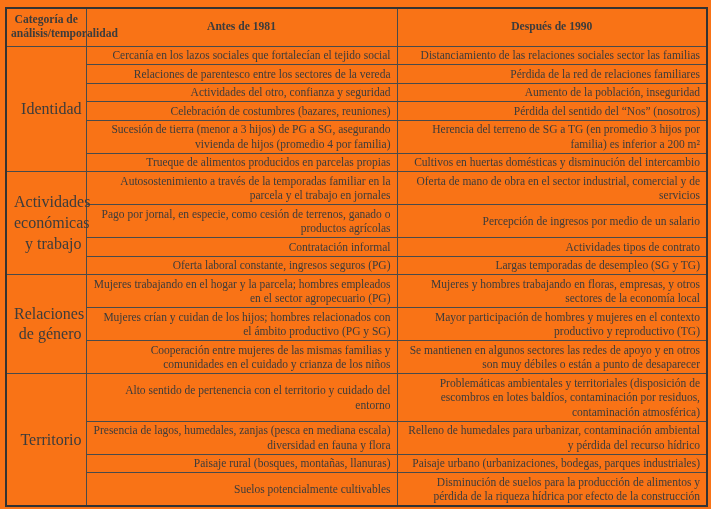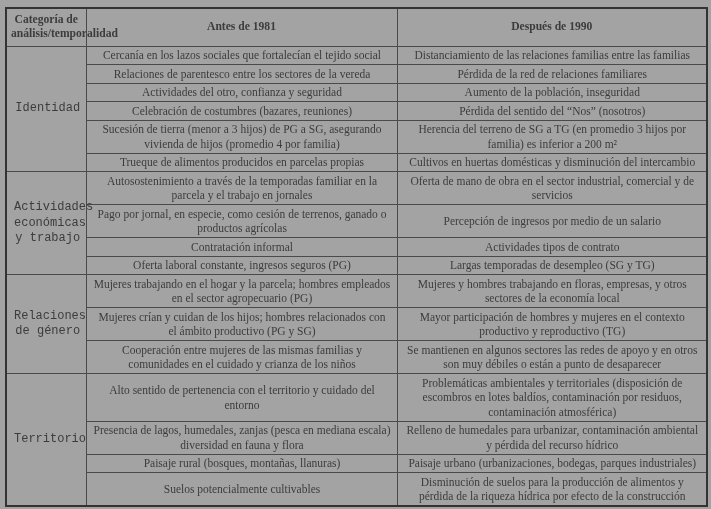--- a/index.html
+++ b/index.html
@@ -7,21 +7,21 @@
     padding: 0;
     background: #ffffff;
     width: 711px;
     height: 509px;
     overflow: hidden;
   }
   .page {
     position: relative;
     width: 711px;
     height: 509px;
-    background: #a3a3a3;
+    background: #f97316;
     font-family: "Liberation Serif", "DejaVu Serif", serif;
     color: #3c3c3c;
   }
   table.comparison {
     position: absolute;
     left: 5px;
     top: 7px;
     width: 701px;
     border-collapse: collapse;
     table-layout: fixed;
@@ -35,31 +35,30 @@
   th.hdr {
     font-weight: bold;
     font-size: 11.6px;
     text-align: center;
     vertical-align: middle;
     padding: 4px 4px;
     line-height: 1.25;
     color: #3c3c3c;
   }
   td.cat {
-    font-size: 12px;
+    font-size: 16px;
     vertical-align: middle;
-    text-align: center;
+    text-align: right;
     padding: 2px 4px 2px 7px;
     line-height: 1.3;
-    font-family: Liberation Mono, monospace;
   }
   td.cell {
     font-size: 11.5px;
     vertical-align: middle;
-    text-align: center;
+    text-align: right;
     padding: 1.5px 6px 1.5px 7px;
     line-height: 14.5px;
   }
   col.c-cat { width: 80px; }
   col.c-before { width: 311px; }
   col.c-after { width: 310px; }
 </style>
 </head>
 <body>
 
@@ -75,21 +74,21 @@
         <th class="hdr">Categoría de análisis/temporalidad</th>
         <th class="hdr">Antes de 1981</th>
         <th class="hdr">Después de 1990</th>
       </tr>
     </thead>
     <tbody>
 
       <tr>
         <td class="cat" rowspan="6">Identidad</td>
         <td class="cell">Cercanía en los lazos sociales que fortalecían el tejido social</td>
-        <td class="cell">Distanciamiento de las relaciones familias entre las familias</td>
+        <td class="cell">Distanciamiento de las relaciones sociales sector las familias</td>
       </tr>
       <tr>
         <td class="cell">Relaciones de parentesco entre los sectores de la vereda</td>
         <td class="cell">Pérdida de la red de relaciones familiares</td>
       </tr>
       <tr>
         <td class="cell">Actividades del otro, confianza y seguridad</td>
         <td class="cell">Aumento de la población, inseguridad</td>
       </tr>
       <tr>

